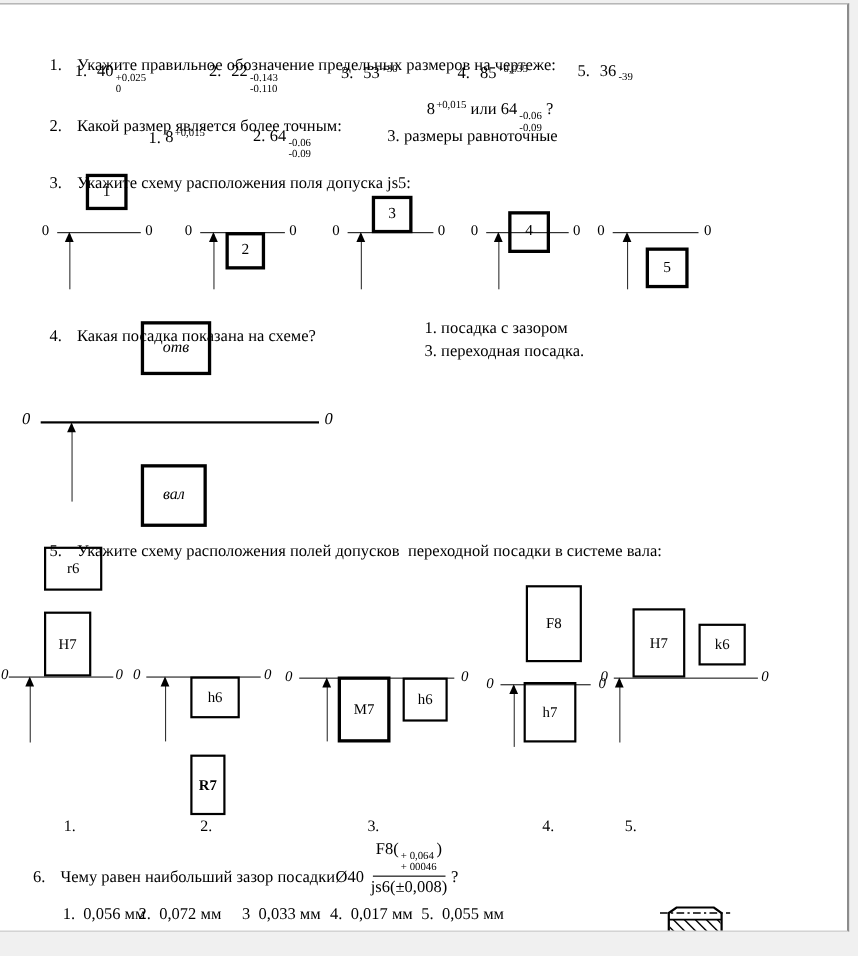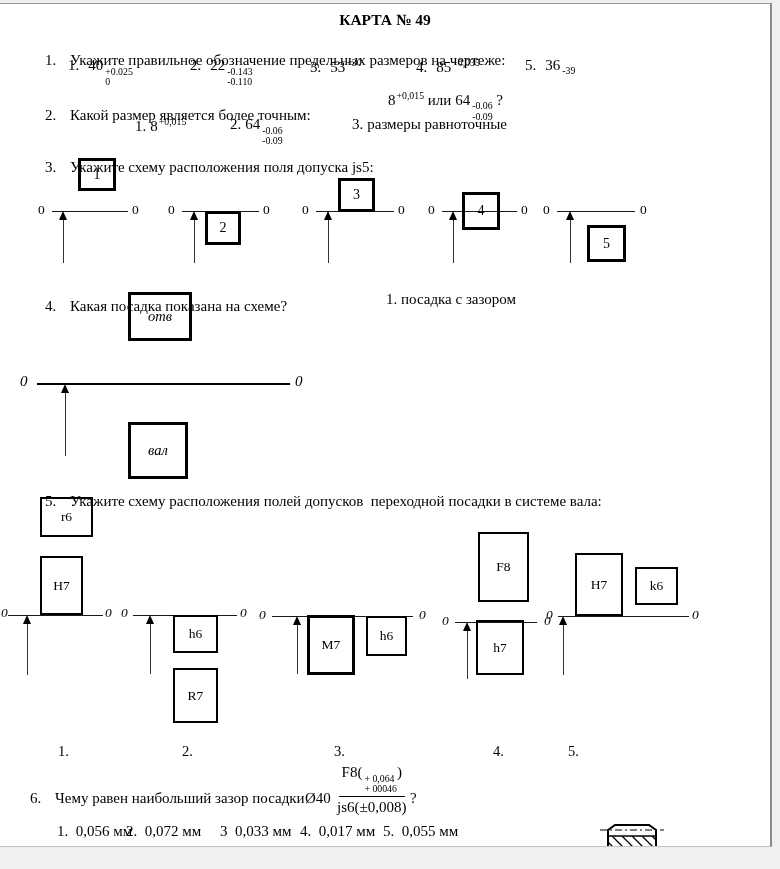--- a/index.html
+++ b/index.html
@@ -37,21 +37,20 @@
   .frac .nr { display:inline-block; padding:0 3px 1px 3px; border-bottom:1.5px solid #000; white-space:nowrap; }
   .frac .dr { display:block; padding-top:2px; white-space:nowrap; }
   .lbl { position:absolute; font-size:14.5px; }
 </style>
 </head>
 <body>
 
 <div class="viewport">
 <div class="page">
 
-  <div class="title">КАРТА № 49</div>
 
   <div class="q" style="top:31px;">
     <span class="qn">1.</span><span>Укажите правильное обозначение предельных размеров на чертеже:</span>
   </div>
   <div class="row" style="top:53px;">
     <span class="opt" style="left:68px;"><span class="on">1.</span><span>40</span><span class="ss">
             <span>+0.025</span>
             <span>0</span>
           </span></span>
     <span class="opt" style="left:190px;"><span class="on">2.</span><span>22</span><span class="ss">
@@ -117,20 +116,21 @@
     <div class="box b3" style="left:587px;top:70px;width:39px;height:37px;">5</div>
   </div>
 
   <div class="q" style="top:277px;">
     <span class="qn">4.</span><span>Какая посадка показана на схеме?</span>
   </div>
   <div class="dg" style="top:284px;height:186px;">
     <div class="box bi" style="left:128px;top:4px;width:64px;height:49px;">отв</div>
     <div class="optlist" style="left:386px;top:1px;">
       <div><span>1.</span> <span>посадка с зазором</span></div>
+      <div><span>3.</span> <span>переходная посадка.</span></div>
     </div>
     <span class="zi" style="left:20px;top:85px;font-size:15px;">0</span>
     <div class="zline2" style="left:37px;top:95px;width:253px;"></div>
     <span class="zi" style="left:295px;top:85px;font-size:15px;">0</span>
     <div class="arr" style="left:65px;top:98px;height:70px;"></div>
     <div class="box bi" style="left:128px;top:114px;width:60px;height:57px;margin-top:20px;">вал</div>
   </div>
 
   <div class="q" style="top:472px;">
     <span class="qn">5.</span><span>Укажите схему расположения полей допусков  переходной посадки в системе вала:</span>
@@ -142,21 +142,21 @@
     <span class="zi" style="left:1px;top:115px;">0</span>
     <div class="zline" style="left:8px;top:125px;width:95px;"></div>
     <span class="zi" style="left:105px;top:115px;">0</span>
     <div class="arr" style="left:27px;top:127px;height:58px;"></div>
     <span class="lbl" style="left:58px;top:253px;">1.</span>
 
     <span class="zi" style="left:121px;top:115px;">0</span>
     <div class="zline" style="left:133px;top:125px;width:104px;"></div>
     <span class="zi" style="left:240px;top:115px;">0</span>
     <div class="box" style="left:173px;top:125px;width:45px;height:38px;">h6</div>
-    <div class="box" style="left:173px;top:178px;width:45px;height:55px;">R7</div>
+    <div class="box" style="left:173px;top:196px;width:32px;height:55px;font-weight:bold;">R7</div>
     <div class="arr" style="left:150px;top:127px;height:57px;"></div>
     <span class="lbl" style="left:182px;top:253px;">2.</span>
 
     <span class="zi" style="left:259px;top:117px;">0</span>
     <div class="zline" style="left:272px;top:126px;width:141px;"></div>
     <span class="zi" style="left:419px;top:117px;">0</span>
     <div class="box" style="left:307px;top:125px;width:48px;height:60px;border-width:3px;">M7</div>
     <div class="box" style="left:366px;top:126px;width:41px;height:40px;">h6</div>
     <div class="arr" style="left:297px;top:128px;height:56px;"></div>
     <span class="lbl" style="left:334px;top:253px;">3.</span>

